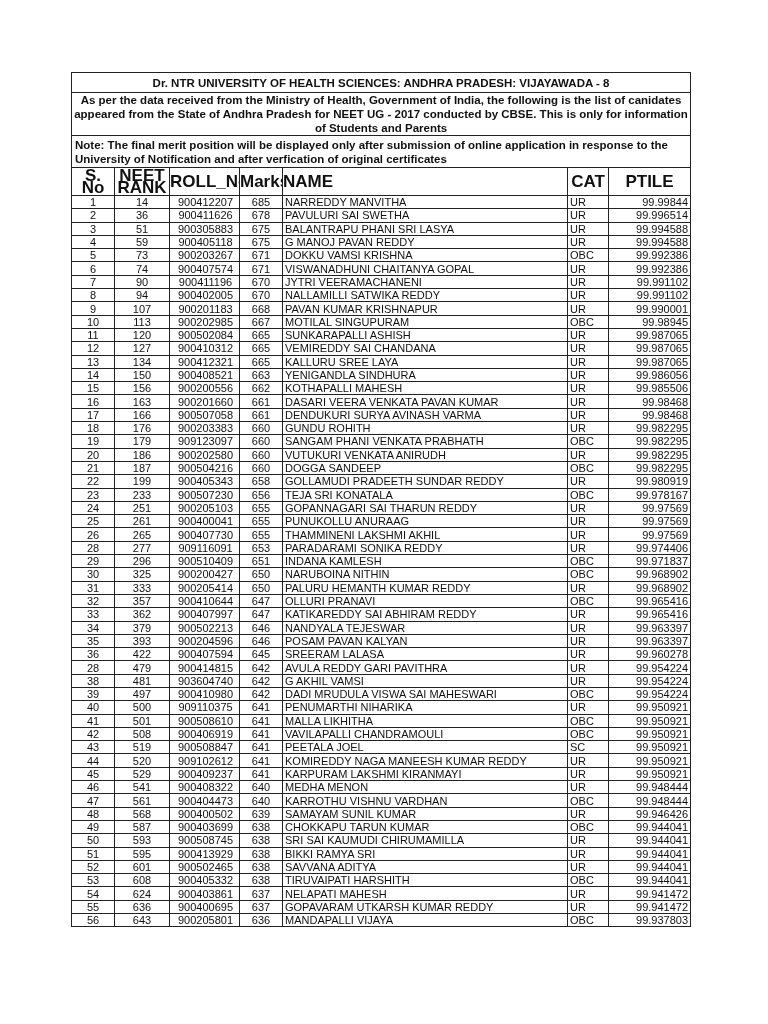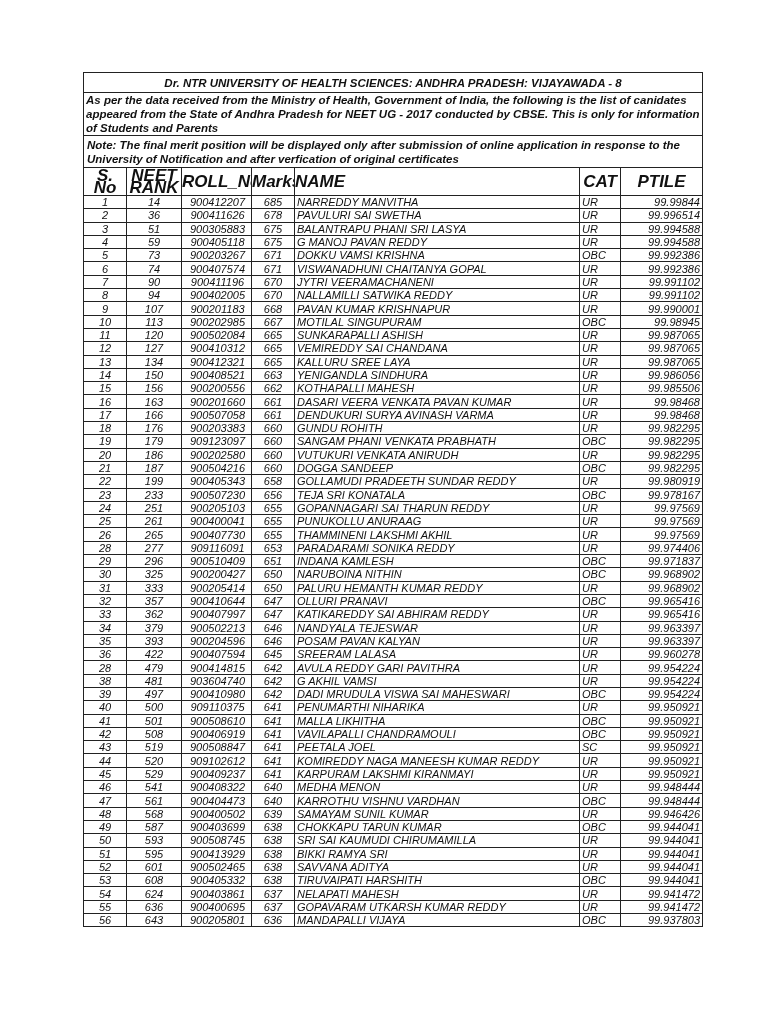--- a/index.html
+++ b/index.html
@@ -1,23 +1,23 @@
 <!DOCTYPE html>
 <html><head>
 <meta charset="utf-8">
 <style>
   html, body { margin:0; padding:0; background:#ffffff; }
   body { width:768px; height:1024px; position:relative; overflow:hidden;
          font-family:"Liberation Sans", sans-serif; color:#111; }
-  #sheet { position:absolute; left:83px; top:72px; width:619px;
-           border-collapse:collapse; table-layout:fixed;font-style:italic; }
+  #sheet { position:absolute; left:71px; top:72px; width:619px;
+           border-collapse:collapse; table-layout:fixed; }
   #sheet td, #sheet th { border:1px solid #222; padding:0; overflow:hidden; white-space:nowrap; }
   #sheet { border:1.5px solid #111; }
   .title { font-weight:bold; font-size:11.5px; text-align:center; height:19px; }
-  .info { font-weight:bold; font-size:11.5px; line-height:14px; height:42px; white-space:normal !important; padding:0 2px !important; }
+  .info { font-weight:bold; font-size:11.5px; text-align:center; line-height:14px; height:42px; white-space:normal !important; padding:0 2px !important; }
   .note { font-weight:bold; font-size:11.5px; text-align:left; line-height:14px; height:31px; white-space:normal !important; padding:0 3px !important; }
   .colhead th { font-weight:bold; font-size:17px; height:27px; line-height:12px; }
   .colhead th.name-h { text-align:left; padding-left:2px; }
   tbody.rows td { font-size:11px; height:12.3px; line-height:12px; }
   td.c-sno, td.c-rank, td.c-marks { text-align:center; }
   td.c-roll { text-align:center; padding-left:2px !important; }
   td.c-name { text-align:left; padding-left:2px !important;margin-left:7px; }
   td.c-cat { text-align:left; padding-left:2px !important; }
   td.c-ptile { text-align:right; padding-right:2px !important; }
 </style>

